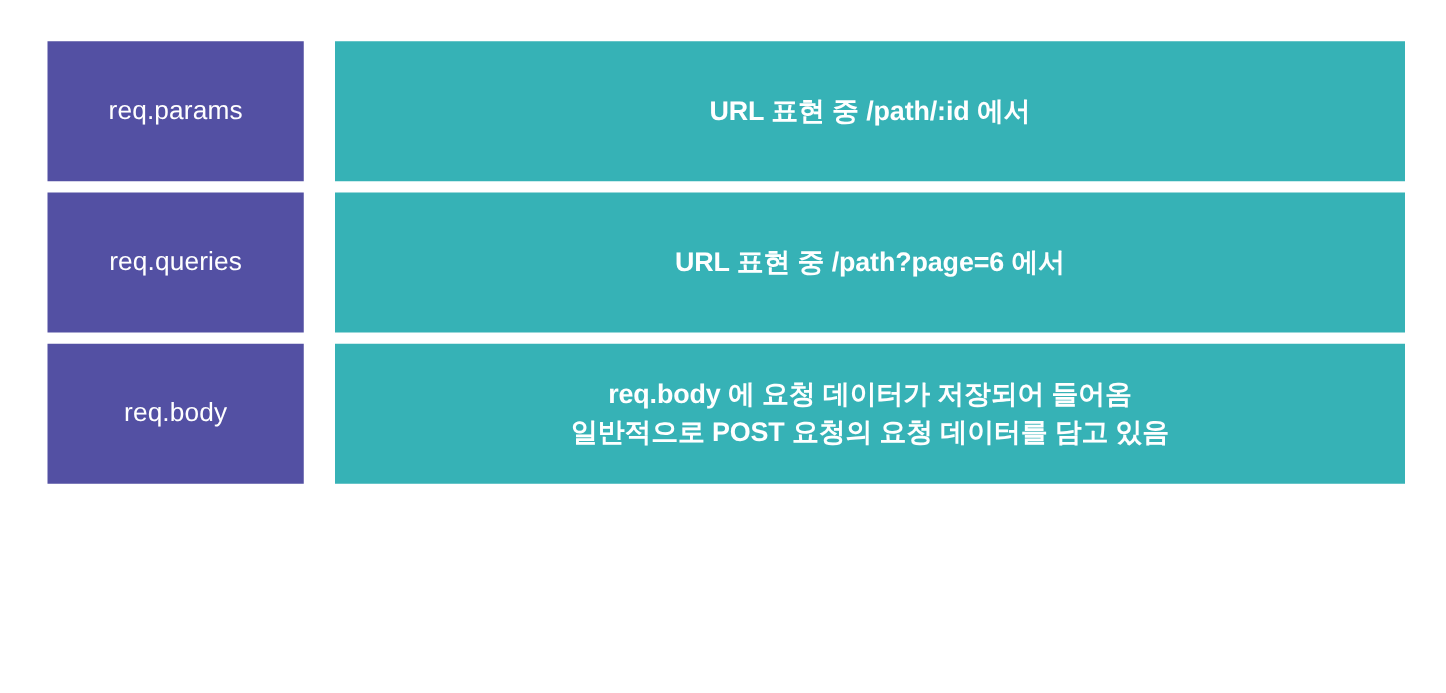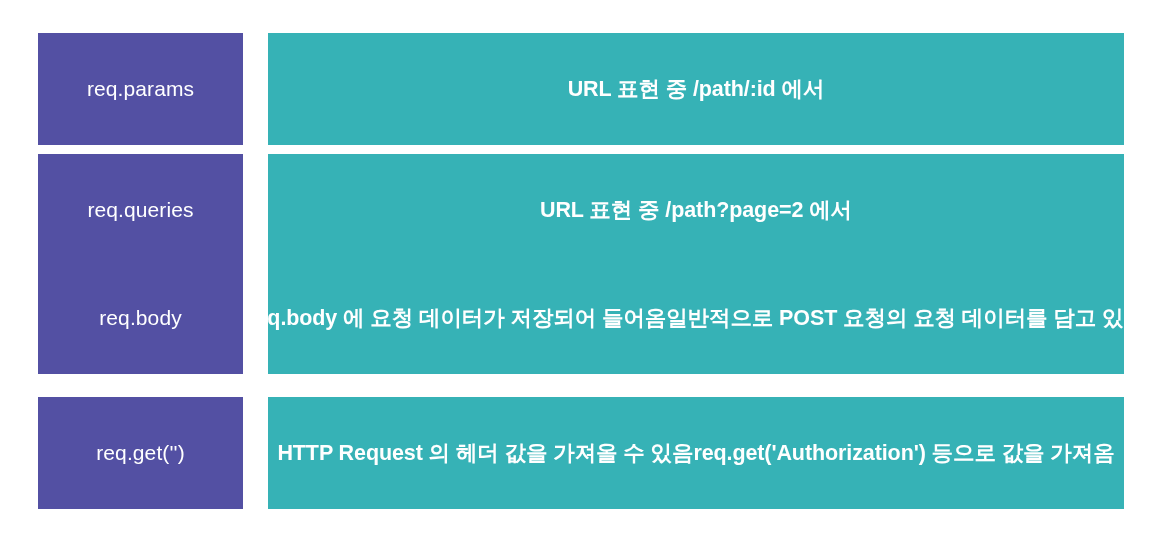--- a/index.html
+++ b/index.html
@@ -27,21 +27,21 @@
     position: absolute;
     left: 0;
     width: 1157px;
     height: 112px;
     display: flex;
     align-items: stretch;
   }
 
   .row-1 { top: 33px; }
   .row-2 { top: 154px; padding-left: 28px; }
-  .row-3 { top: 262px; }
+  .row-3 { top: 275px; }
   .row-4 { top: 397px; }
 
   .term-box {
     position: absolute;
     left: 38px;
     top: 0;
     width: 205px;
     height: 112px;
     background: #5350A3;
     display: flex;
@@ -61,21 +61,21 @@
   }
 
   .desc-box {
     position: absolute;
     left: 268px;
     top: 0;
     width: 856px;
     height: 112px;
     background: #36B2B6;
     display: flex;
-    flex-direction: row;
+    flex-direction: column;
     align-items: center;
     justify-content: center;
     box-sizing: border-box;
   }
 
   .desc-line {
     color: #ffffff;
     font-size: 21.5px;
     font-weight: bold;
     line-height: 1.42;
@@ -96,37 +96,28 @@
     <div class="desc-box">
       <span class="desc-line">URL 표현 중 /path/:id 에서</span>
     </div>
   </div>
 
   <div class="row row-2">
     <div class="term-box">
       <span class="term-label">req.queries</span>
     </div>
     <div class="desc-box">
-      <span class="desc-line">URL 표현 중 /path?page=2 에서</span>
+      <span class="desc-line">URL 표현 중 /path?page=6 에서</span>
     </div>
   </div>
 
   <div class="row row-3">
     <div class="term-box">
       <span class="term-label">req.body</span>
     </div>
     <div class="desc-box">
       <span class="desc-line">req.body 에 요청 데이터가 저장되어 들어옴</span>
       <span class="desc-line">일반적으로 POST 요청의 요청 데이터를 담고 있음</span>
     </div>
   </div>
 
-  <div class="row row-4">
-    <div class="term-box">
-      <span class="term-label">req.get('')</span>
-    </div>
-    <div class="desc-box">
-      <span class="desc-line">HTTP Request 의 헤더 값을 가져올 수 있음</span>
-      <span class="desc-line">req.get('Authorization') 등으로 값을 가져옴</span>
-    </div>
-  </div>
 
 </div>
 
 </body></html>

